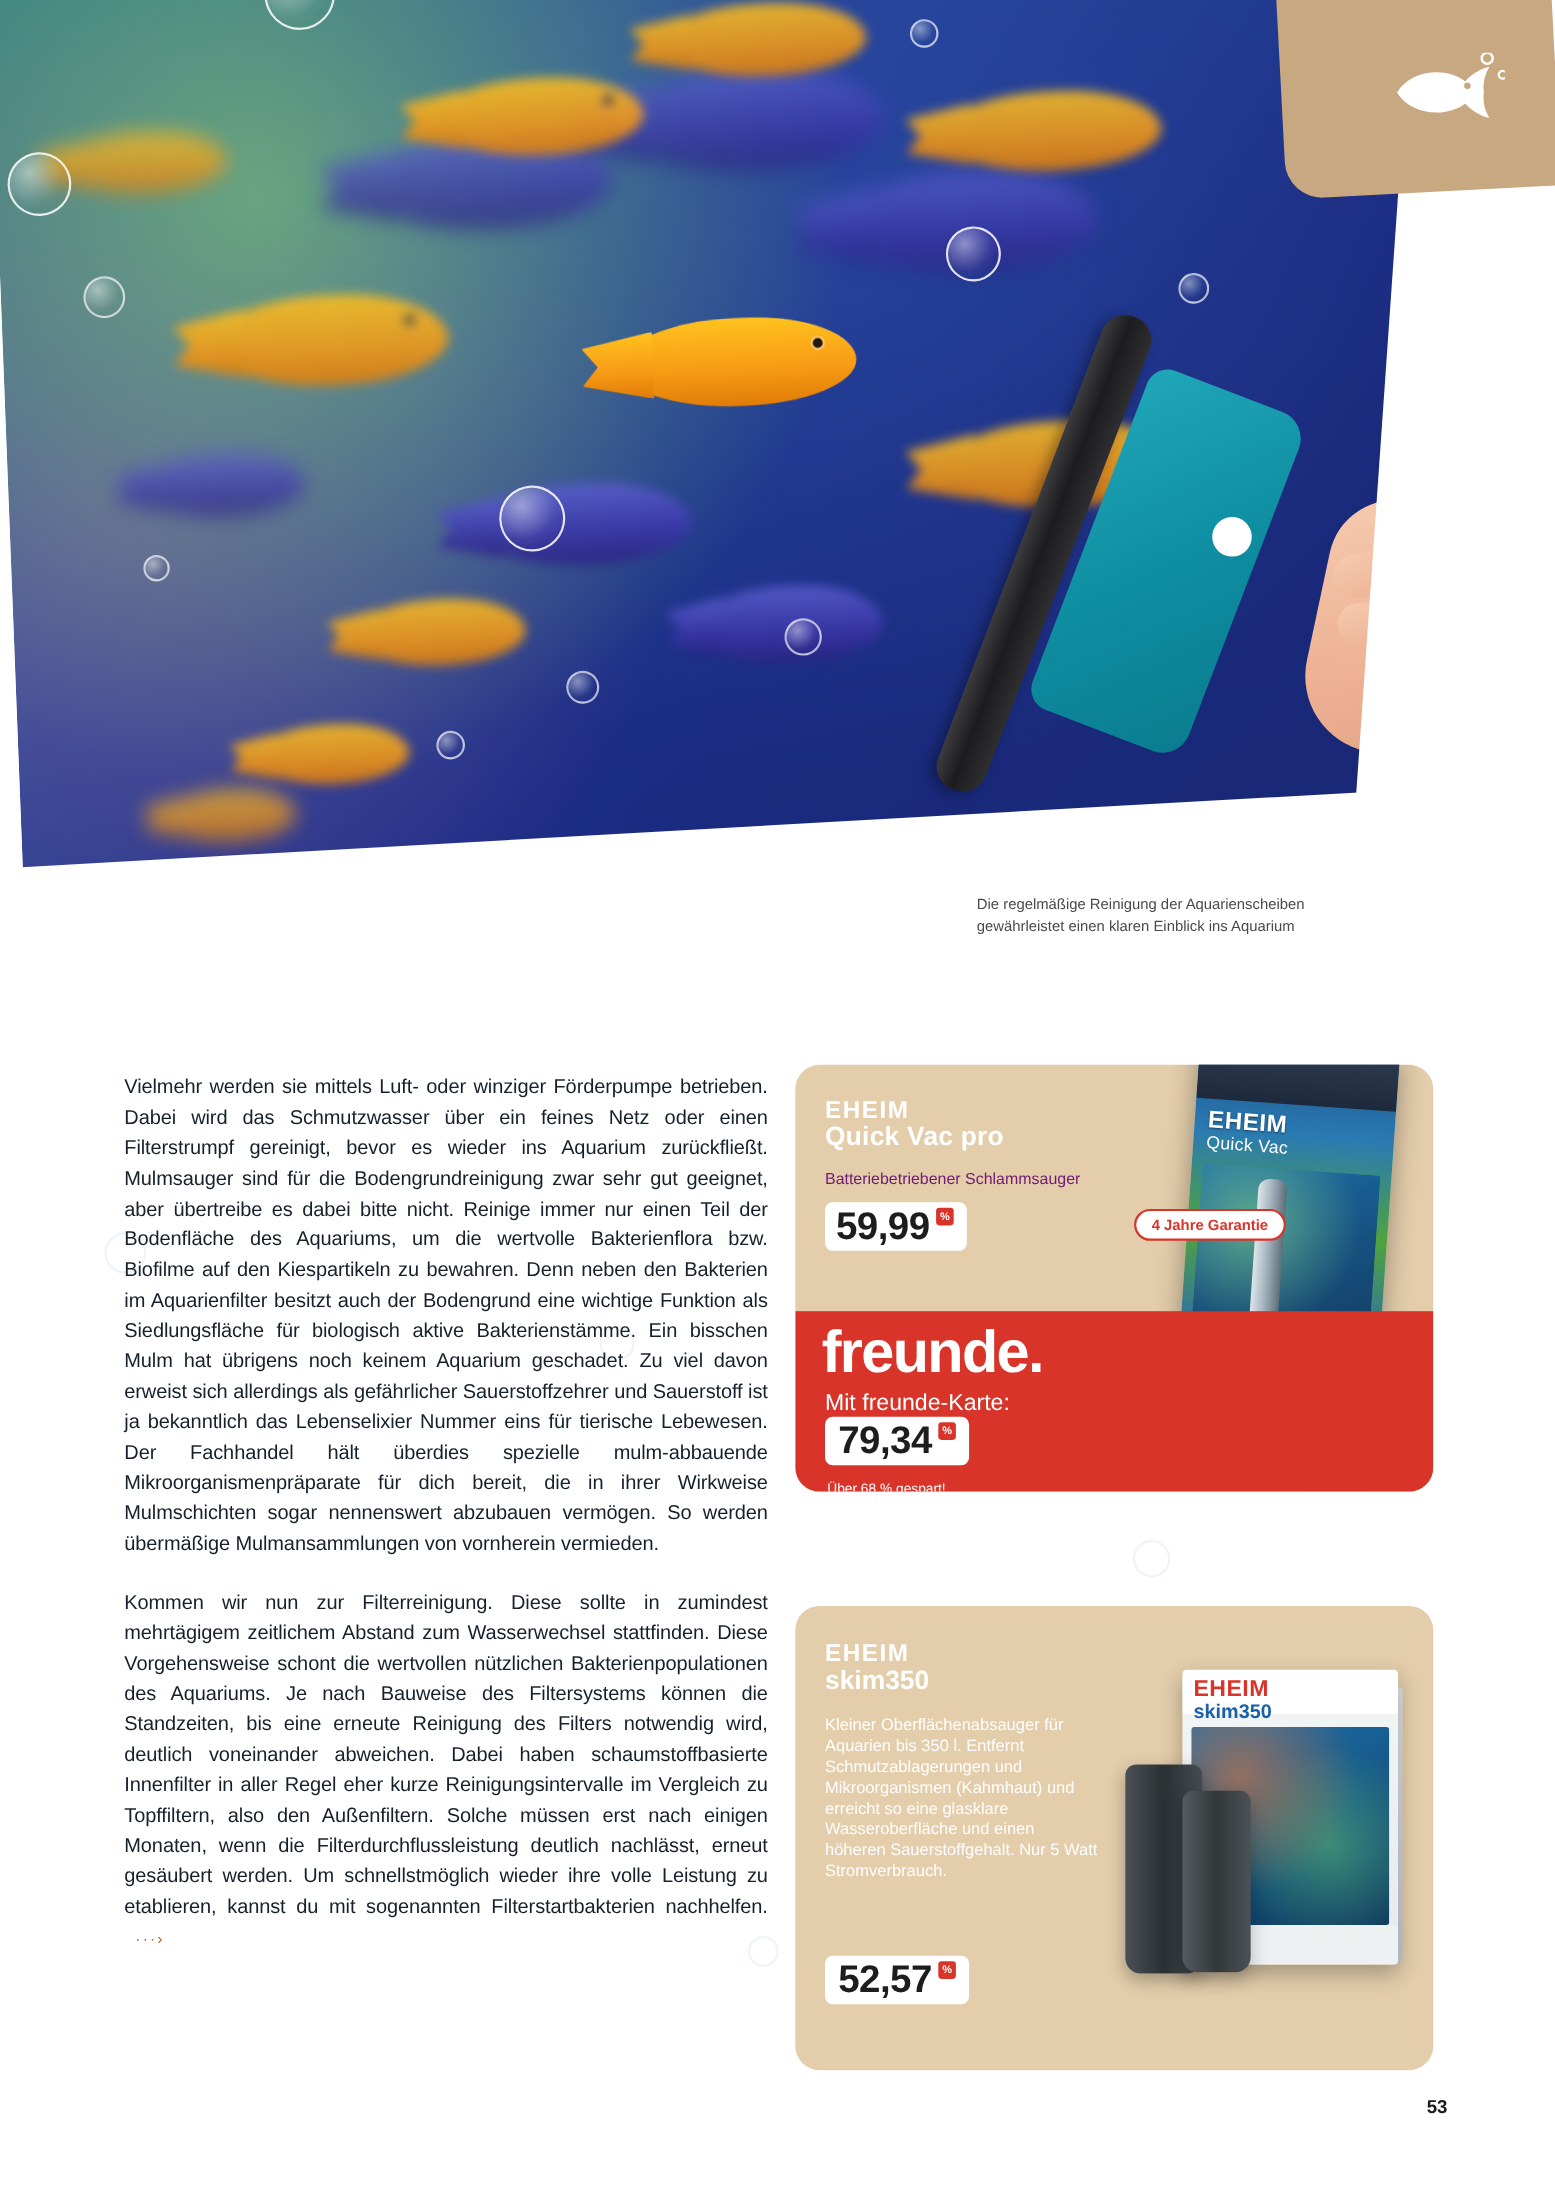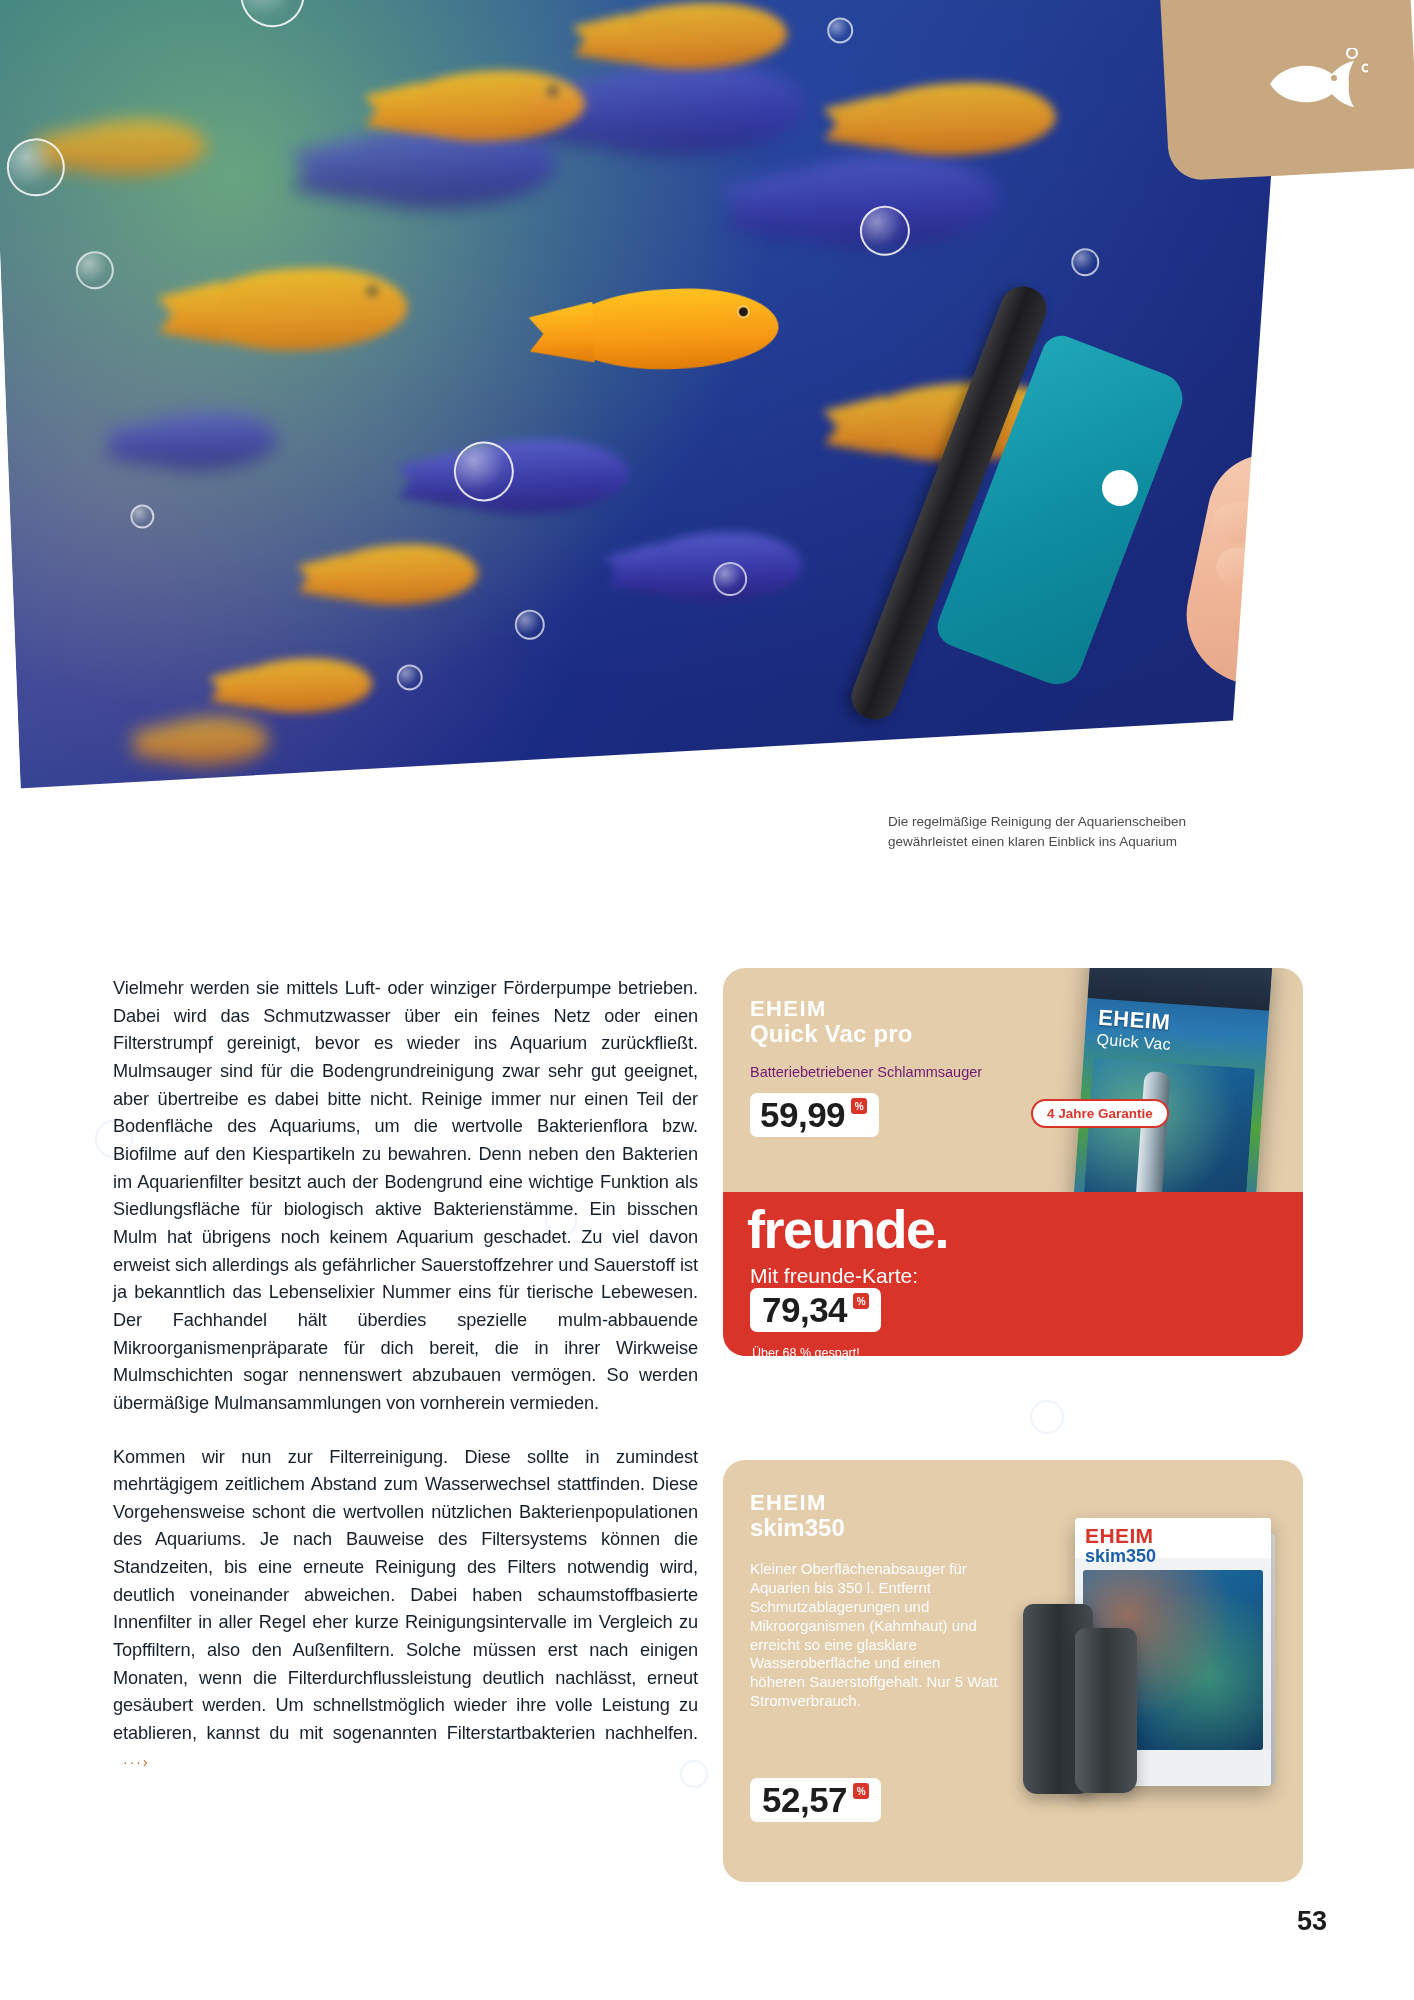--- a/index.html
+++ b/index.html
@@ -559,21 +559,21 @@
     height: 165px;
     background: linear-gradient(90deg, #555b60 0%, #323739 50%, #4b5155 100%);
     border-radius: 10px 10px 14px 14px;
     box-shadow: 0 6px 16px rgba(0,0,0,0.25);
   }
 
   .page-number {
     position: absolute;
     left: 1297px;
     top: 1906px;
-    font-size: 27px;
+    font-size: 17px;
     font-weight: bold;
     color: #1a1a1a;
   }
 
   
   .wm {
     position: absolute;
     border-radius: 50%;
     border: 2px solid rgba(120,170,210,0.13);
   }

